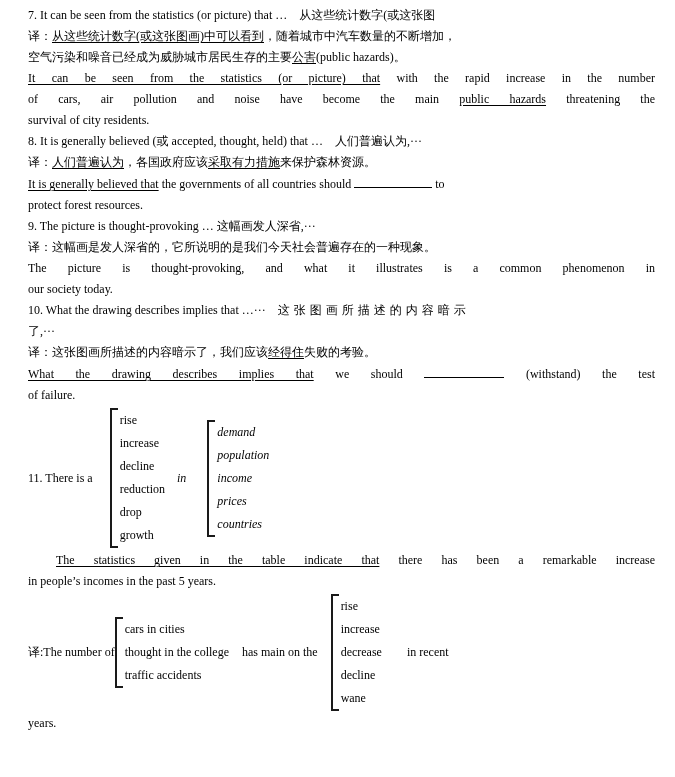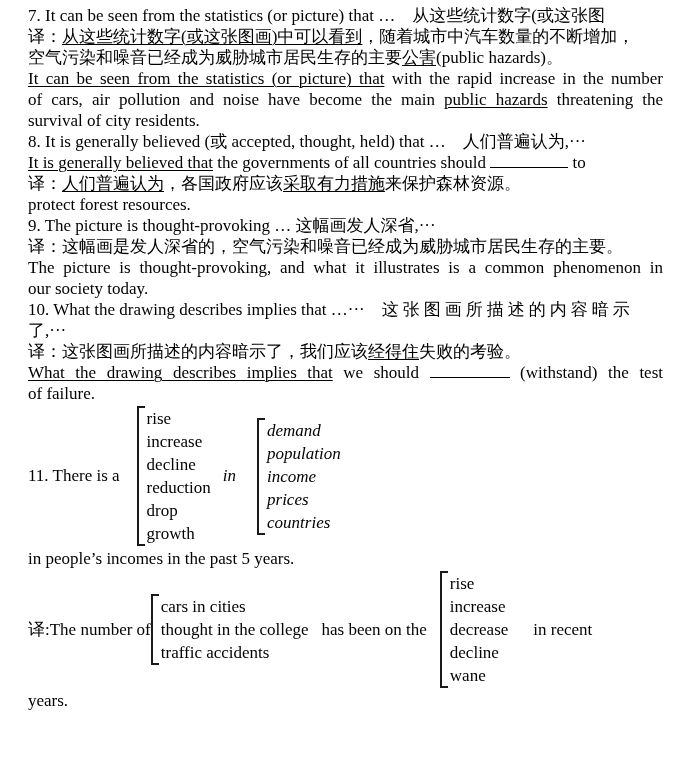--- a/index.html
+++ b/index.html
@@ -1,22 +1,22 @@
 <!DOCTYPE html>
 <html><head>
 <meta charset="utf-8">
 <style>
   html,body{margin:0;padding:0;background:#ffffff;}
   body{width:675px;height:777px;overflow:hidden;}
   .page{
     box-sizing:border-box;
     width:675px;height:777px;
-    padding:5px 12px 0 28px;
+    padding:5px 20px 0 28px;
     font-family:"Liberation Serif","DejaVu Serif",serif;
-    font-size:17px;
+    font-size:12px;
     color:#000000;
     background:#ffffff;
   }
   .line{
     line-height:21px;
     white-space:pre-wrap;
     min-height:21px;
   }
   .line.justify{
     text-align:justify;
@@ -68,25 +68,25 @@
 <body>
 
 <div class="page" id="doc">
     <div class="line"><span class="seg">7. It can be seen from the statistics (or picture) that …    从这些统计数字(或这张图</span></div>
     <div class="line"><span class="seg">译：</span><span class="seg u">从这些统计数字(或这张图画)中可以看到</span><span class="seg">，随着城市中汽车数量的不断增加，</span></div>
     <div class="line"><span class="seg">空气污染和噪音已经成为威胁城市居民生存的主要</span><span class="seg u">公害</span><span class="seg">(public hazards)。</span></div>
     <div class="line justify"><span class="seg u">It can be seen from the statistics (or picture) that</span><span class="seg"> with the rapid increase in the number</span></div>
     <div class="line justify"><span class="seg">of cars, air pollution and noise have become the main </span><span class="seg u">public hazards</span><span class="seg"> threatening the</span></div>
     <div class="line"><span class="seg">survival of city residents.</span></div>
     <div class="line"><span class="seg">8. It is generally believed (或 accepted, thought, held) that …    人们普遍认为,···</span></div>
+    <div class="line"><span class="seg">译：</span><span class="seg u">人们普遍认为</span><span class="seg">，各国政府应该</span><span class="seg u">采取有力措施</span><span class="seg">来保护森林资源。</span></div>
     <div class="line"><span class="seg u">It is generally believed that</span><span class="seg"> the governments of all countries should </span><span class="blank" style="width: 78px;"></span><span class="seg"> to</span></div>
-    <div class="line"><span class="seg">译：</span><span class="seg u">人们普遍认为</span><span class="seg">，各国政府应该</span><span class="seg u">采取有力措施</span><span class="seg">来保护森林资源。</span></div>
     <div class="line"><span class="seg">protect forest resources.</span></div>
     <div class="line"><span class="seg">9. The picture is thought-provoking … 这幅画发人深省,···</span></div>
-    <div class="line"><span class="seg">译：这幅画是发人深省的，空气污染和噪音已经成为威胁城市居民生存的主要。</span></div>
+    <div class="line"><span class="seg">译：这幅画是发人深省的，它所说明的是我们今天社会普遍存在的一种现象。</span></div>
     <div class="line justify"><span class="seg">The picture is thought-provoking, and what it illustrates is a common phenomenon in</span></div>
     <div class="line"><span class="seg">our society today.</span></div>
     <div class="line"><span class="seg">10. What the drawing describes implies that …···    </span><span class="seg" style="letter-spacing: 4px;">这张图画所描述的内容暗示</span></div>
     <div class="line"><span class="seg">了,···</span></div>
     <div class="line"><span class="seg">译：这张图画所描述的内容暗示了，我们应该</span><span class="seg u">经得住</span><span class="seg">失败的考验。</span></div>
     <div class="line justify"><span class="seg u">What the drawing describes implies that</span><span class="seg"> we should </span><span class="blank" style="width: 80px;"></span><span class="seg"> (withstand) the test</span></div>
     <div class="line"><span class="seg">of failure.</span></div>
     <div class="bracket-row">
       <span class="br-text">11. There is a</span>
       <div class="bracket-list" style="margin-left: 17px;">
@@ -99,29 +99,30 @@
       </div>
       <span class="br-text it" style="margin-left: 12px;">in</span>
       <div class="bracket-list it" style="margin-left: 21px;">
         <div class="bracket-option">demand</div>
         <div class="bracket-option">population</div>
         <div class="bracket-option">income</div>
         <div class="bracket-option">prices</div>
         <div class="bracket-option">countries</div>
       </div>
     </div>
+    <div class="line justify" style="padding-left: 28px;"><span class="seg u">The statistics given in the table indicate that</span><span class="seg"> there has been a remarkable increase</span></div>
     <div class="line"><span class="seg">in people’s incomes in the past 5 years.</span></div>
     <div class="bracket-row">
       <span class="br-text">译:The number of</span>
       <div class="bracket-list" style="">
         <div class="bracket-option">cars in cities</div>
         <div class="bracket-option">thought in the college</div>
         <div class="bracket-option">traffic accidents</div>
       </div>
-      <span class="br-text" style="margin-left: 13px;">has been on the</span>
+      <span class="br-text" style="margin-left: 13px;">has main on the</span>
       <div class="bracket-list" style="margin-left: 13px;">
         <div class="bracket-option">rise</div>
         <div class="bracket-option">increase</div>
         <div class="bracket-option">decrease</div>
         <div class="bracket-option">decline</div>
         <div class="bracket-option">wane</div>
       </div>
       <span class="br-text" style="margin-left: 25px;">in recent</span>
     </div>
     <div class="line"><span class="seg">years.</span></div>

